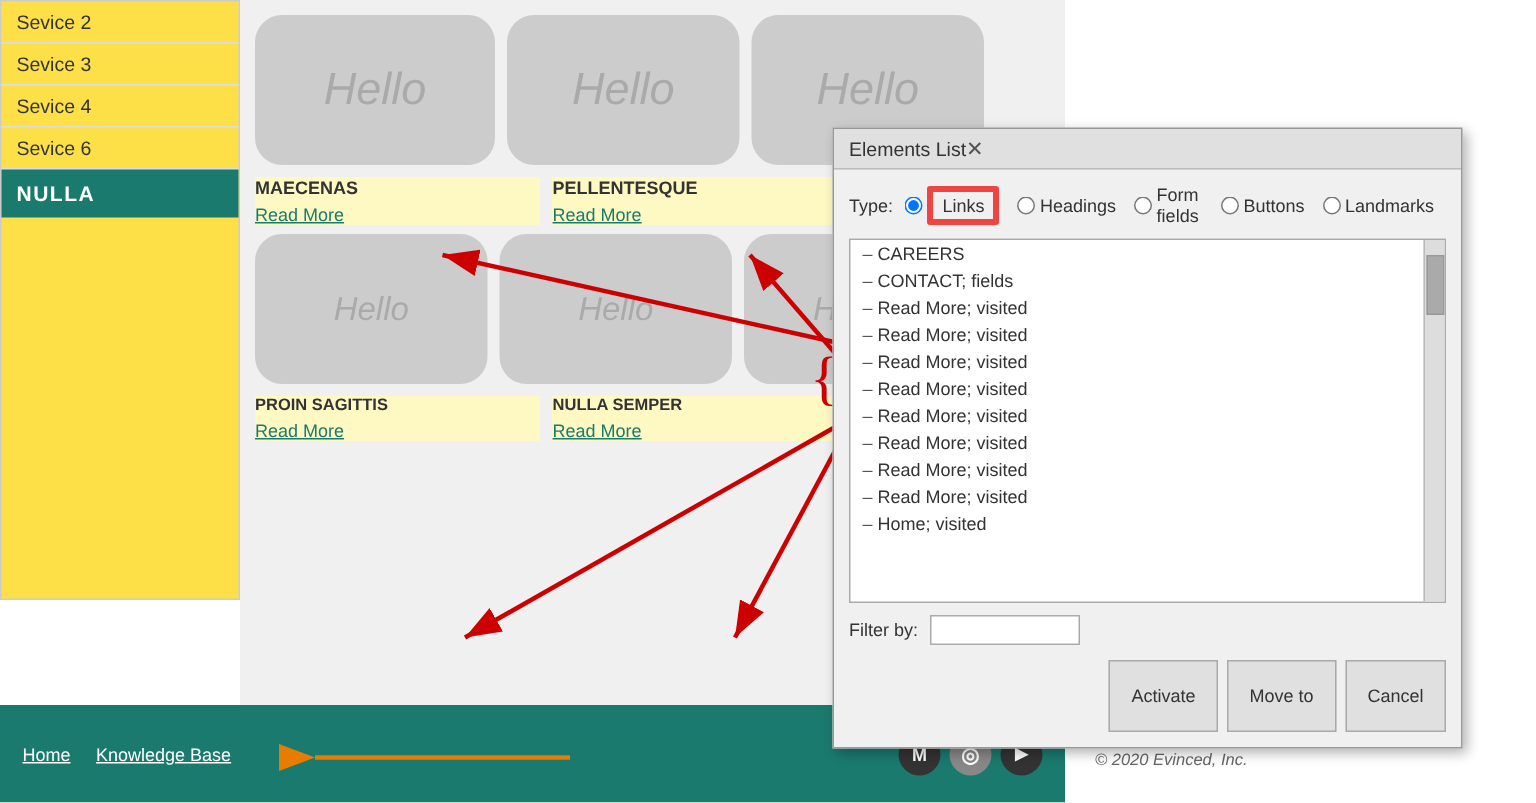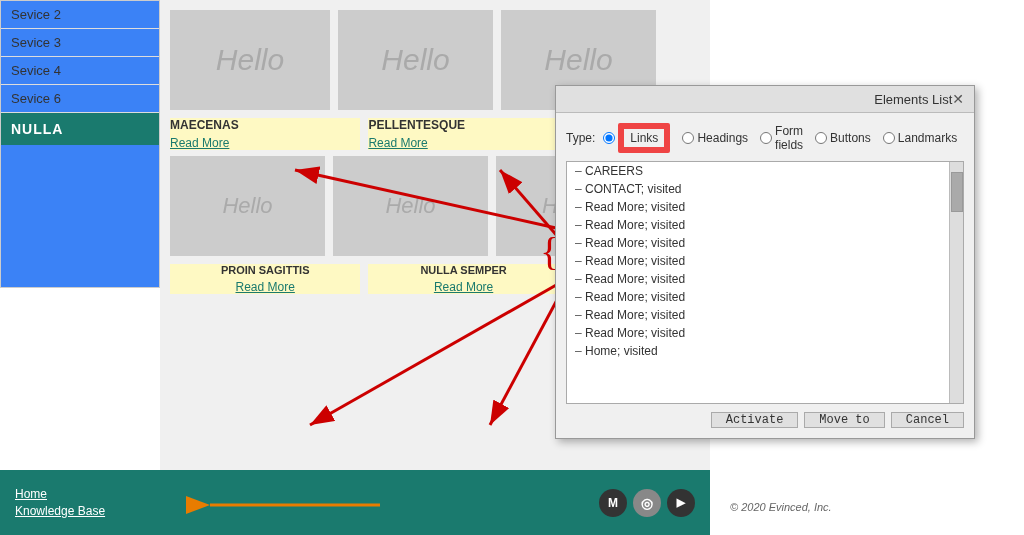--- a/index.html
+++ b/index.html
@@ -3,22 +3,22 @@
   <meta charset="utf-8">
   <style>
     * { box-sizing: border-box; margin: 0; padding: 0; }
     body { font-family: Arial, sans-serif; font-size: 13px; background: #fff; width: 1024px; height: 535px; overflow: hidden; position: relative; }
 
     
     .sidebar {
       position: absolute;
       left: 0; top: 0;
       width: 160px;
-      height: 288px;
-      background: #3b82f6;
+      height: 400px;
+      background: #fde047;
       border: 1px solid #ccc;
     }
     .sidebar-item {
       padding: 6px 10px;
       border-bottom: 1px solid #ddd;
       color: #333;
       font-size: 13px;
     }
     .sidebar-news {
       background: #1a7a6e;
@@ -48,20 +48,21 @@
     }
     .img-placeholder {
       background: #ccc;
       display: flex;
       align-items: center;
       justify-content: center;
       color: #888;
       font-size: 28px;
       font-style: italic;
       font-weight: 300;
+      border-radius: 18px;
     }
     .img-large { width: 160px; height: 100px; }
     .img-medium { width: 155px; height: 100px; }
     .img-small { width: 155px; height: 100px; }
     .content-block {
       flex: 1;
       background: #fef9c3;
     }
     .content-block h3 {
       font-size: 12px;
@@ -84,22 +85,22 @@
       width: 710px;
       height: 65px;
       background: #1a7a6e;
       display: flex;
       align-items: center;
       padding: 0 15px;
       justify-content: space-between;
     }
     .footer-links {
       display: flex;
-      flex-direction: column;
-      gap: 3px;
+      flex-direction: row;
+      gap: 17px;
     }
     .footer-links a {
       color: #fff;
       text-decoration: underline;
       font-size: 12px;
     }
     .footer-icons {
       display: flex;
       gap: 6px;
       align-items: center;
@@ -125,21 +126,21 @@
       width: 420px;
       background: #f0f0f0;
       border: 1px solid #999;
       box-shadow: 3px 3px 8px rgba(0,0,0,0.3);
       z-index: 100;
     }
     .dialog-titlebar {
       background: #e0e0e0;
       padding: 5px 10px;
       display: flex;
-      justify-content: flex-end;
+      justify-content: flex-start;
       align-items: center;
       border-bottom: 1px solid #bbb;
     }
     .dialog-title {
       font-size: 13px;
       font-weight: normal;
       color: #333;
     }
     .dialog-close {
       background: none;
@@ -165,21 +166,21 @@
     .type-option {
       display: flex;
       align-items: center;
       gap: 3px;
       font-size: 12px;
       color: #333;
       margin-right: 8px;
     }
     .type-option input[type=radio] { width: 12px; height: 12px; }
     .type-option-links {
-      border: 6px solid #ef4444;
+      border: 4px solid #ef4444;
       padding: 2px 6px;
       border-radius: 2px;
     }
 
     .list-container {
       background: #fff;
       border: 1px solid #aaa;
       height: 243px;
       overflow-y: scroll;
       margin-bottom: 8px;
@@ -225,27 +226,26 @@
       width: 100px;
       font-size: 12px;
     }
 
     .dialog-buttons {
       display: flex;
       justify-content: flex-end;
       gap: 6px;
     }
     .dialog-btn {
-      padding: 0 14px;
+      padding: 16px 14px;
       font-size: 12px;
       background: #e0e0e0;
       border: 1px solid #aaa;
       cursor: pointer;
       color: #333;
-      font-family: Liberation Mono, monospace;
     }
 
     
     svg.arrows {
       position: absolute;
       top: 0; left: 0;
       width: 100%; height: 100%;
       pointer-events: none;
     }
   </style>
@@ -289,21 +289,21 @@
     </div>
     <div style="flex:0.7;"></div>
   </div>
 
   <div class="img-row" style="margin-top:2px;">
     <div class="img-placeholder" style="width:155px;height:100px;font-size:22px;font-style:italic;color:#aaa;">Hello</div>
     <div class="img-placeholder" style="width:155px;height:100px;font-size:22px;font-style:italic;color:#aaa;">Hello</div>
     <div class="img-placeholder" style="width:120px;height:100px;font-size:22px;font-style:italic;color:#aaa;overflow:hidden;">He</div>
   </div>
 
-  <div style="display:flex; gap:8px; margin-top:6px;text-align:center;">
+  <div style="display:flex; gap:8px; margin-top:6px;">
     <div class="content-block" style="flex:1;">
       <h3 style="font-size:11px;">PROIN SAGITTIS</h3>
       <a href="#">Read More</a>
     </div>
     <div class="content-block" style="flex:1;">
       <h3 style="font-size:11px;">NULLA SEMPER</h3>
       <a href="#">Read More</a>
     </div>
     <div style="flex:0.7;"></div>
   </div>
@@ -351,36 +351,40 @@
         <span>Buttons</span>
       </label>
       <label class="type-option">
         <input type="radio" name="type" style="">
         <span>Landmarks</span>
       </label>
     </div>
 
     <div class="list-container">
       <div class="list-item">CAREERS</div>
-      <div class="list-item">CONTACT; visited</div>
+      <div class="list-item">CONTACT; fields</div>
       <div class="list-item">Read More; visited</div>
       <div class="list-item">Read More; visited</div>
       <div class="list-item">Read More; visited</div>
       <div class="list-item">Read More; visited</div>
       <div class="list-item">Read More; visited</div>
       <div class="list-item">Read More; visited</div>
       <div class="list-item">Read More; visited</div>
       <div class="list-item">Read More; visited</div>
       <div class="list-item">Home; visited</div>
 
       <div class="scrollbar">
         <div class="scrollbar-thumb"></div>
       </div>
     </div>
 
+    <div class="filter-row">
+      <span class="filter-label">Filter by:</span>
+      <input class="filter-input" type="text" value="" style="">
+    </div>
 
     <div class="dialog-buttons">
       <button class="dialog-btn">Activate</button>
       <button class="dialog-btn">Move to</button>
       <button class="dialog-btn">Cancel</button>
     </div>
   </div>
 </div>
 
 <svg class="arrows" viewBox="0 0 1024 535" xmlns="http://www.w3.org/2000/svg">

